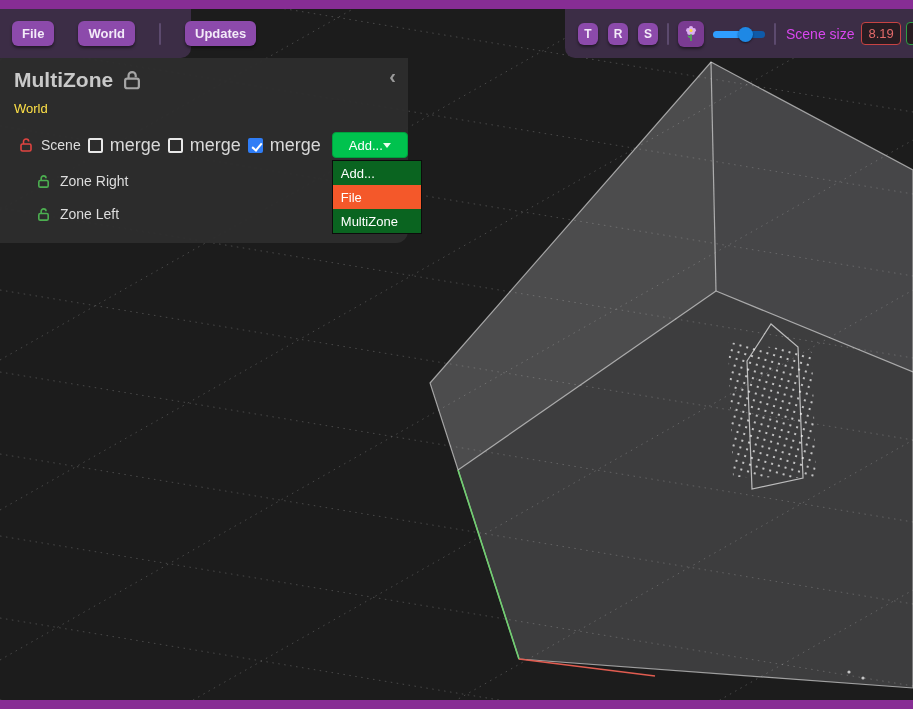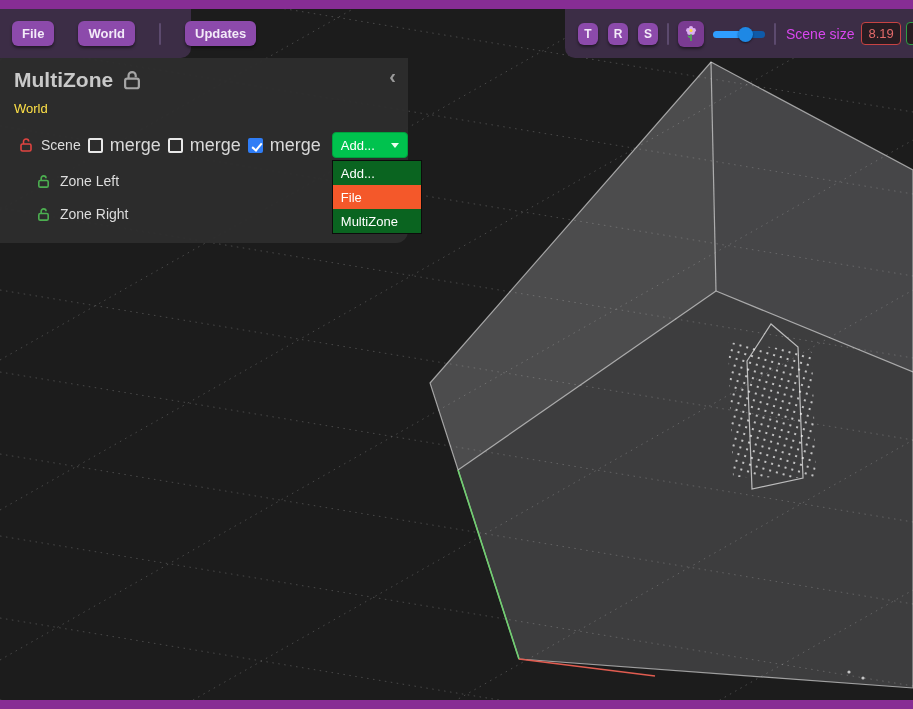--- a/index.html
+++ b/index.html
@@ -89,21 +89,21 @@
   .cb.checked::after {
     content:""; position:absolute; left:4px; top:1px; width:4px; height:8px;
     border:solid #fff; border-width:0 2px 2px 0; transform:rotate(40deg);
   }
   .cb-label { color:#d9d9d9; font-size:18px; }
 
   .add-select {
     position:relative; margin-left:4px; width:88px; height:26px;
     background:#00c24e; border:1px solid #00a03e; border-radius:4px;
     color:#ffffff; font-size:13px; display:flex; align-items:center;
-    padding:0 8px; cursor:pointer; justify-content:space-between;
+    padding:0 16px; cursor:pointer; justify-content:space-between;
   }
   .caret-down {
     width:0; height:0; border-left:4px solid transparent;
     border-right:4px solid transparent; border-top:5px solid #eafff0;
   }
   .dropdown {
     position:absolute; top:27px; left:-1px; width:90px;
     border:1px solid #0c0c0c; background:#0a6420; z-index:30;
   }
   .dropdown .opt {
@@ -253,23 +253,23 @@
         <div class="opt">MultiZone</div>
       </div>
     </div>
   </div>
 
   <div class="zone-row">
     <svg class="lockicon" width="15" height="15" viewBox="0 0 16 16">
       <rect x="3" y="7" width="10" height="7" rx="1.5" fill="none" stroke="#4caf50" stroke-width="1.7"></rect>
       <path d="M5.5 7 V4.6 a2.6 2.6 0 0 1 5.2 0" fill="none" stroke="#4caf50" stroke-width="1.7"></path>
     </svg>
-    <span class="tree-label">Zone Left</span>
+    <span class="tree-label">Zone Right</span>
   </div>
 
   <div class="zone-row">
     <svg class="lockicon" width="15" height="15" viewBox="0 0 16 16">
       <rect x="3" y="7" width="10" height="7" rx="1.5" fill="none" stroke="#4caf50" stroke-width="1.7"></rect>
       <path d="M5.5 7 V4.6 a2.6 2.6 0 0 1 5.2 0" fill="none" stroke="#4caf50" stroke-width="1.7"></path>
     </svg>
-    <span class="tree-label">Zone Right</span>
+    <span class="tree-label">Zone Left</span>
   </div>
 </div>
 
 </body></html>

